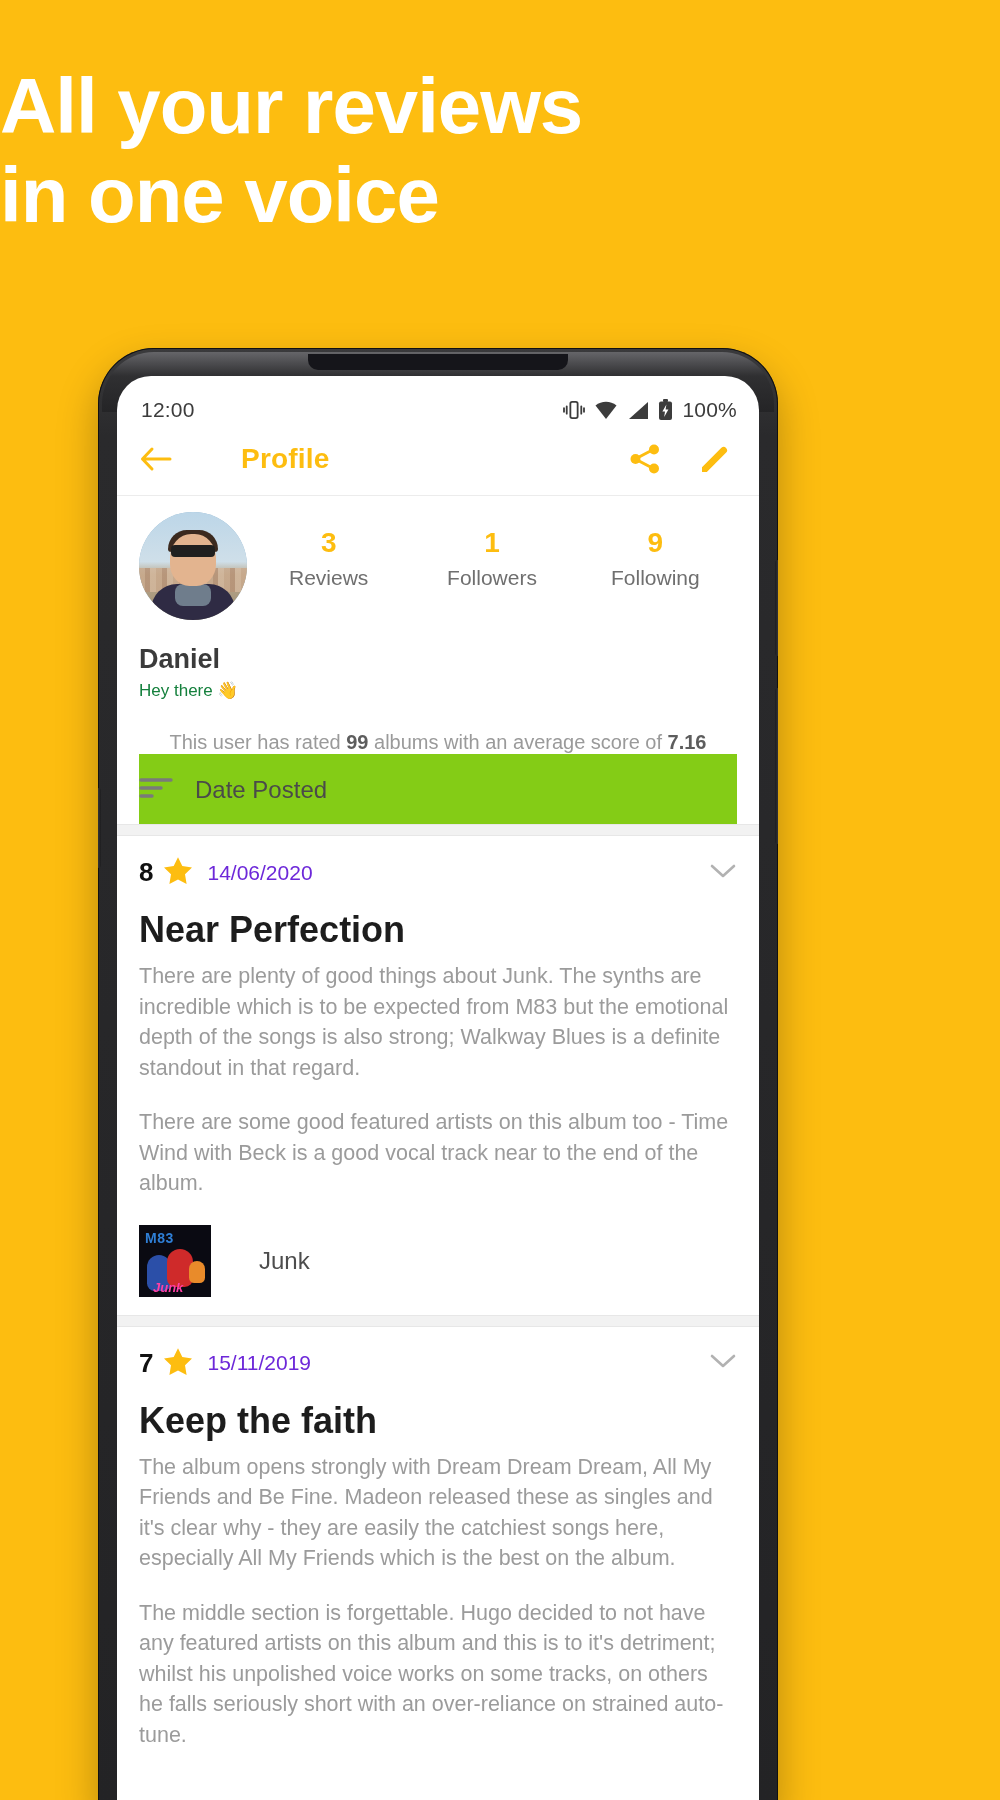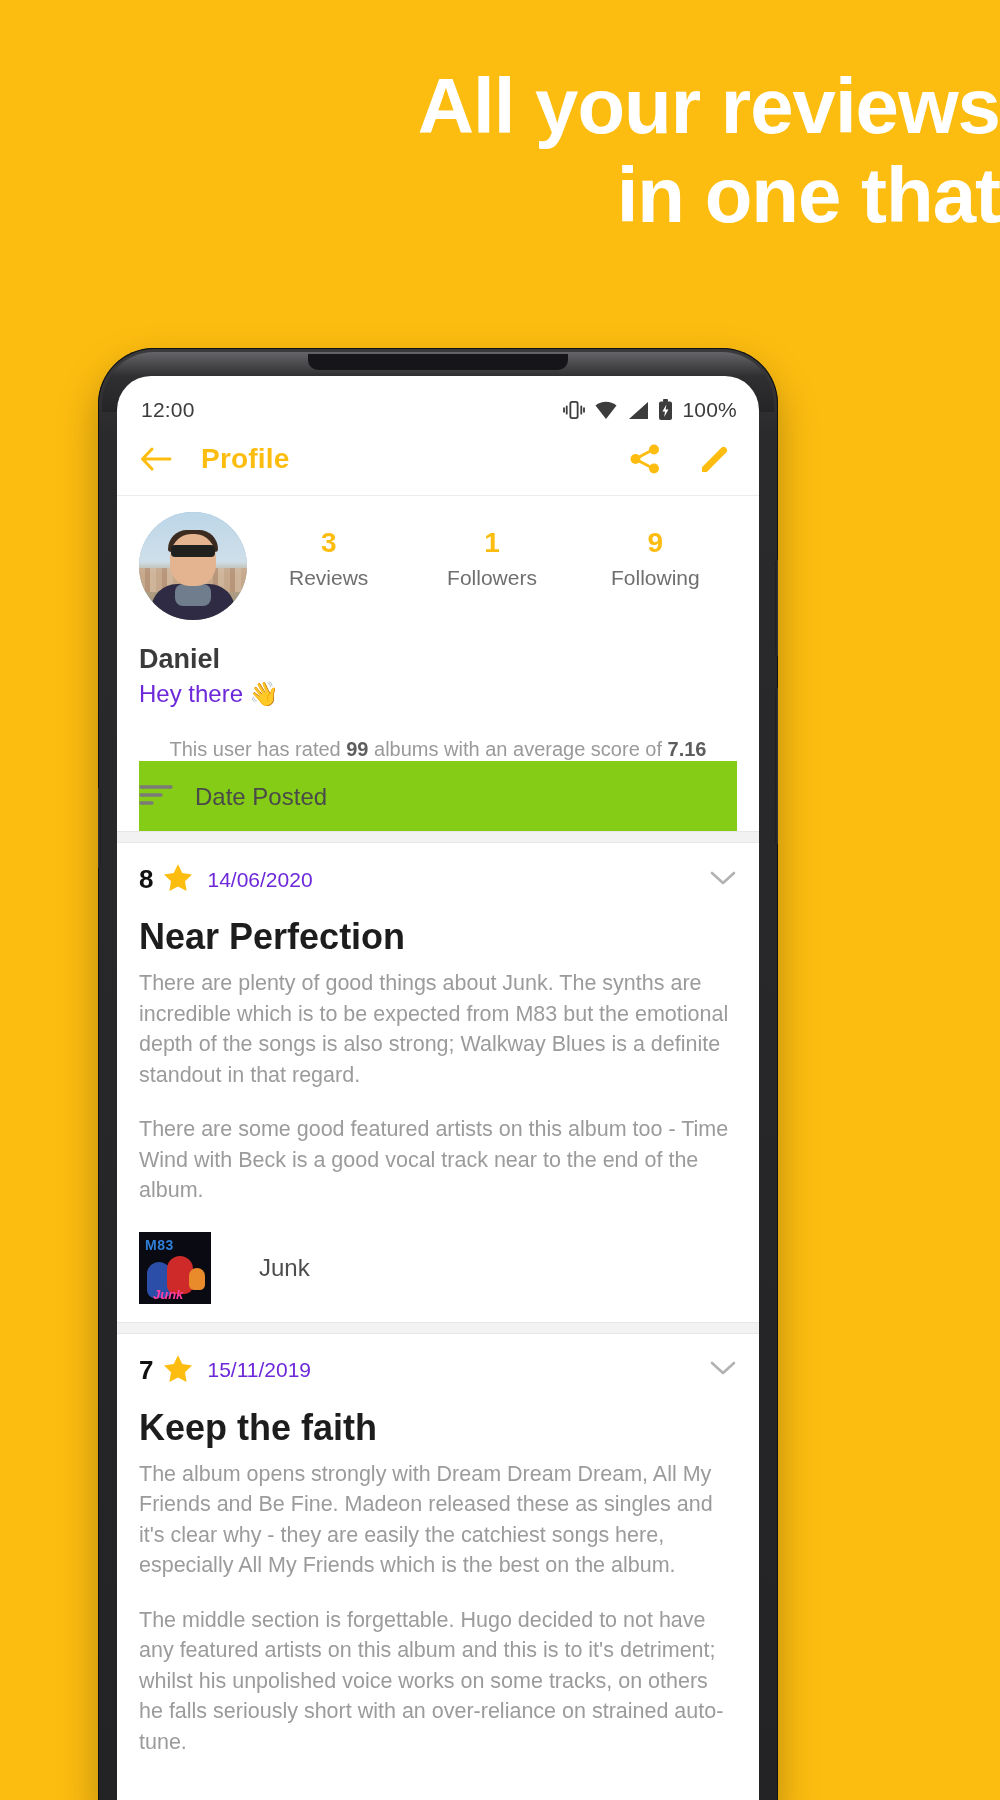--- a/index.html
+++ b/index.html
@@ -7,21 +7,21 @@
     width: 1000px; height: 1800px;
     overflow: hidden;
     font-family: "Liberation Sans", sans-serif;
   }
   body { background: #FDBD10; position: relative; }
 
   
   .headline {
     position: absolute;
     top: 62px; left: 0; width: 1000px;
-    text-align: right;
+    text-align: left;
     color: #FFFFFF;
     font-weight: 700;
     font-size: 78px;
     line-height: 1.14;
     letter-spacing: -1px;
   }
   .headline-line { display: block; white-space: nowrap; }
 
   
   .phone {
@@ -82,20 +82,21 @@
   .status-right svg { display: block; }
   .status-battery-text { font-size: 21px; font-weight: 400; letter-spacing: .2px; }
 
   
   .appbar {
     height: 74px;
     display: flex; align-items: center;
     padding: 0 28px 0 22px;
     background: #fff;
     border-bottom: 1px solid #ececec;
+    gap: 40px;
   }
   .appbar-title {
     color: #FDBD10;
     font-size: 28px; font-weight: 700;
     margin-left: 28px; letter-spacing: .2px;
   }
   .appbar-actions { margin-left: auto; display: flex; align-items: center; gap: 38px; }
   .icon-btn { display: flex; align-items: center; justify-content: center; cursor: pointer; }
 
   
@@ -130,21 +131,21 @@
   }
   .stat { flex: 1; text-align: center; }
   .stat-value { color: #FDBD10; font-size: 28px; font-weight: 700; line-height: 1.2; }
   .stat-label { color: #6f6f6f; font-size: 21px; margin-top: 6px; }
 
   .profile-name {
     color: #3b3b3b; font-size: 27px; font-weight: 700;
     margin-top: 24px;
   }
   .profile-bio {
-    color: #6d28d9; font-size: 24px; margin-top: 5px;
+    color: #15803d; font-size: 17px; margin-top: 5px;
   }
   .rated-line {
     color: #9a9a9a; font-size: 20px;
     text-align: center; margin-top: 30px; padding: 0 12px;
   }
   .rated-line b { color: #5d5d5d; font-weight: 700; }
 
   .sortrow {
     display: flex; align-items: center; gap: 22px;
     padding: 22px 0 20px 0;
@@ -190,21 +191,21 @@
     position: absolute; left: 14px; bottom: 2px;
     color: #ff3fa4; font-size: 13px; font-weight: 700; font-style: italic;
   }
   .album-name { color: #4d4d4d; font-size: 24px; }
 </style>
 </head>
 <body>
 
 <div class="headline">
   <span class="headline-line">All your reviews</span>
-  <span class="headline-line">in one that</span>
+  <span class="headline-line">in one voice</span>
 </div>
 
 <div class="phone">
   <div class="phone-bezel-gloss"></div>
   <div class="phone-notch"></div>
   <div class="btn-side btn-power"></div>
   <div class="btn-side btn-vol"></div>
   <div class="btn-left"></div>
 
   <div class="screen">

